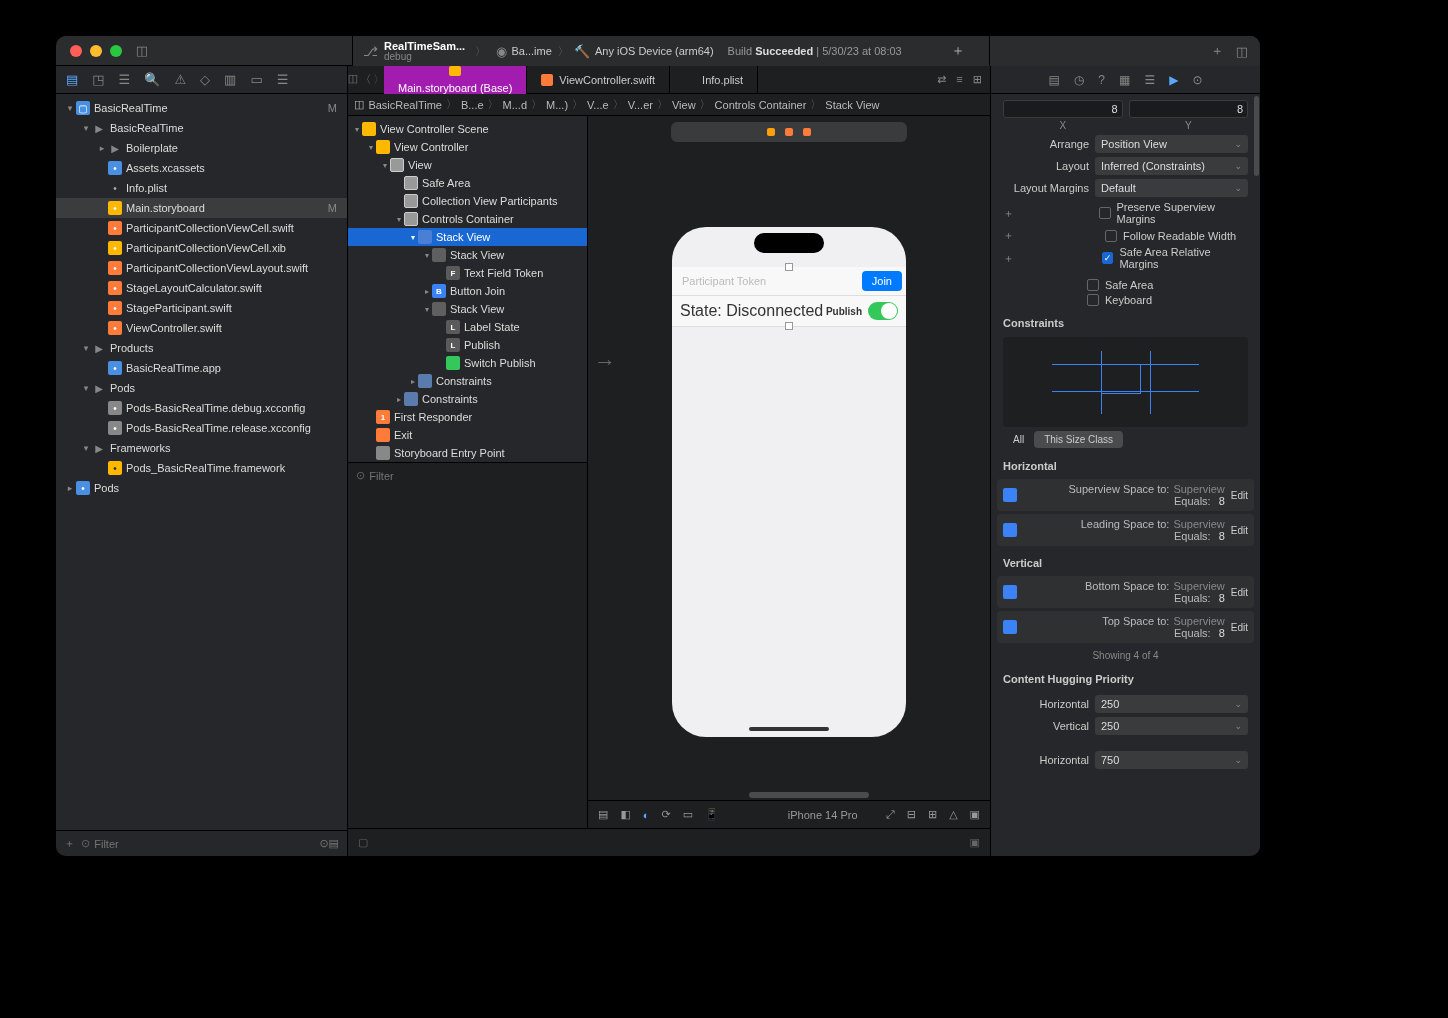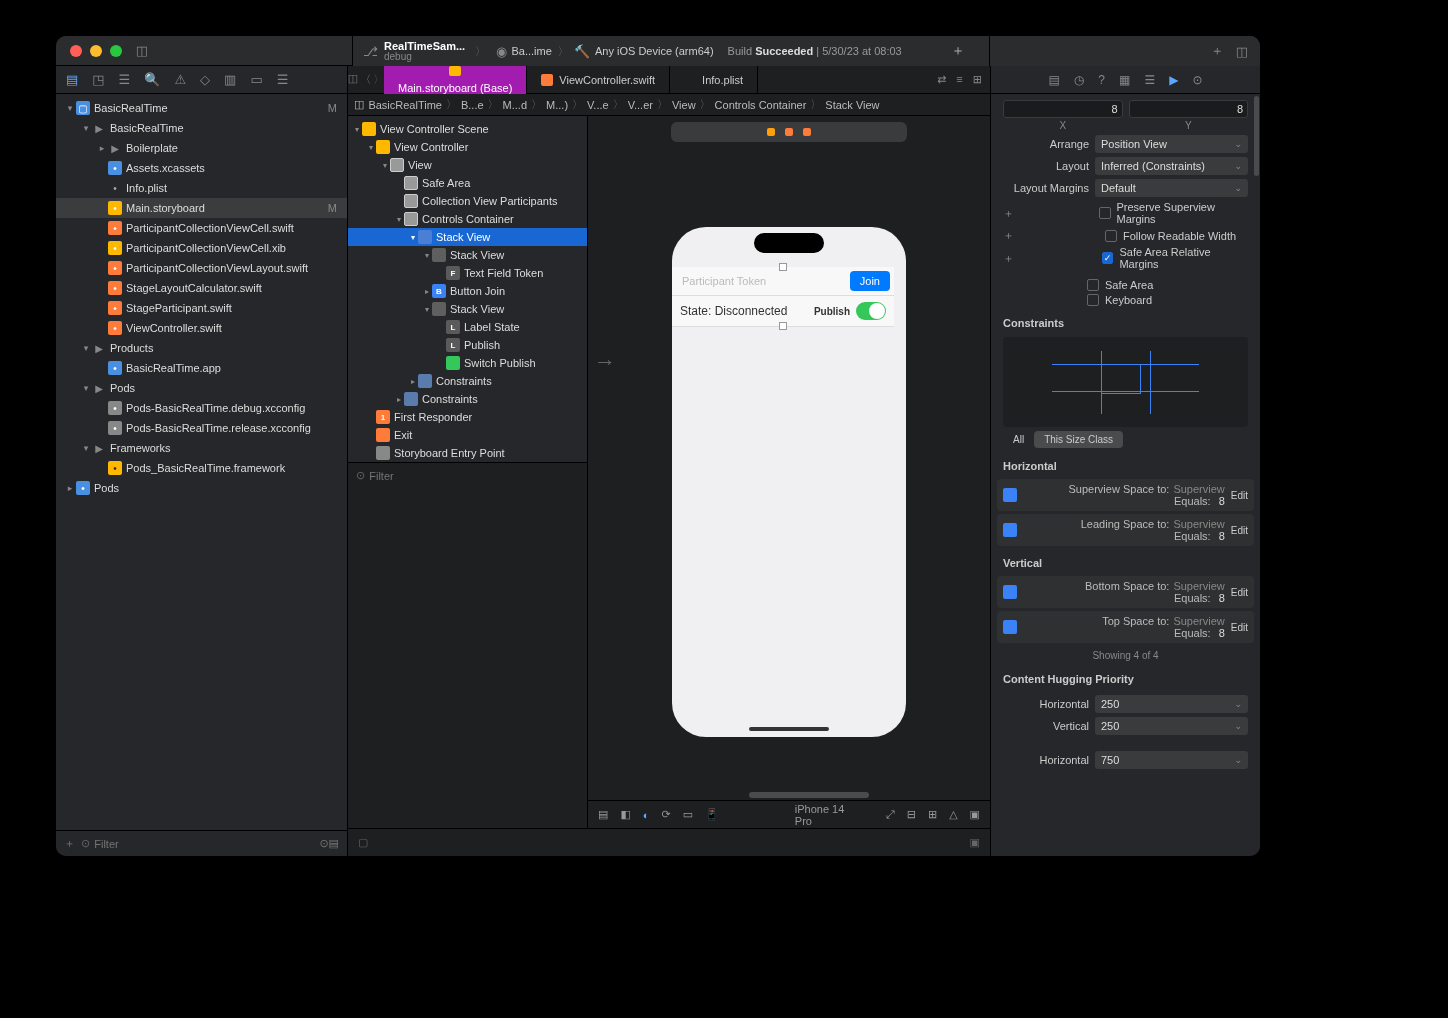--- a/index.html
+++ b/index.html
@@ -72,37 +72,37 @@
 
 .canvas { flex:1; background:#1e1f21; position:relative; display:flex; align-items:center; justify-content:center; overflow:hidden;}
 .canvas-bar { position:absolute; top: 6px; width: 236px; height: 20px; background:#3a3b3d; border-radius:6px; display:flex; gap:10px; align-items:center; justify-content:center;}
 .cbdot{width:8px;height:8px;border-radius:2px;}
 .cbdot.o{background:#ff9f0a;}
 .cbdot.o2{background:#ff7b3a;}
 .arrow-entry{position:absolute;left:6px;top:230px;color:#666;font-size:22px;}
 
 .phone { width: 234px; height: 510px; background:#f0f0f3; border-radius: 34px; position:relative; margin-top:20px; }
 .dynisland{position:absolute;top:6px;left:50%;transform:translateX(-50%);width:70px;height:20px;background:#000;border-radius:12px;}
-.phone-content{position:absolute;top:40px;left:0;right:12px;}
+.phone-content{position:absolute;top:40px;left:0;right:0;}
 .token-row{display:flex;align-items:center;padding:4px 4px;background:#f8f8f8;}
 .token-input{flex:1;color:#bbb;font-size:11px;padding-left:6px;}
 .join-btn{background:#007aff;color:#fff;padding:4px 10px;border-radius:4px;font-size:11px;}
 .pub-row{display:flex;align-items:center;justify-content:space-between;padding:6px 8px;background:#f8f8f8;border-top:1px solid #ddd;border-bottom:1px solid #ddd;}
-.pub-row .st{color:#333;font-size:12px;}
+.pub-row .st{color:#333;font-size:16px;}
 .pub-row .pb{color:#333;font-size:10px;font-weight:600;}
 .toggle{width:30px;height:18px;background:#34c759;border-radius:10px;position:relative;}
 .toggle::after{content:'';position:absolute;right:1px;top:1px;width:16px;height:16px;background:#fff;border-radius:50%;}
 .sel-handle{width:8px;height:8px;border:1px solid #999;background:#fff;position:absolute;}
 .home-ind{position:absolute;bottom:6px;left:50%;transform:translateX(-50%);width:80px;height:4px;background:#333;border-radius:3px;}
 
 .outline-filter{height:26px;border-top:1px solid #000;display:flex;align-items:center;padding:0 8px;}
 .outline-filter input{flex:1;background:transparent;border:none;outline:none;color:#ccc;margin-left:4px;}
 
 .canvas-toolbar{position:absolute;bottom:0;left:0;right:0;height:28px;border-top:1px solid #000;display:flex;align-items:center;gap:12px;padding:0 10px;color:#999;}
-.canvas-toolbar .device{margin-left:20px;padding-left:44px;}
+.canvas-toolbar .device{margin-left:13px;padding-left:44px;}
 .canvas-toolbar .spacer{flex:1;}
 .editor-bottom-bar{height:28px;border-top:1px solid #000;display:flex;align-items:center;padding:0 10px;}
 
 
 .inspector { width: 270px; background: #26272a; border-left: 1px solid #000; overflow:auto;}
 .insp-tabs{height:28px;display:flex;align-items:center;justify-content:center;gap:14px;border-bottom:1px solid #000;}
 .insp-tab{color:#888;font-size:12px;}
 .insp-tab.active{color:#5aa7ff;}
 .insp-sec{padding:6px 12px;}
 .insp-row{display:flex;align-items:center;margin-bottom:4px;gap:6px;}

